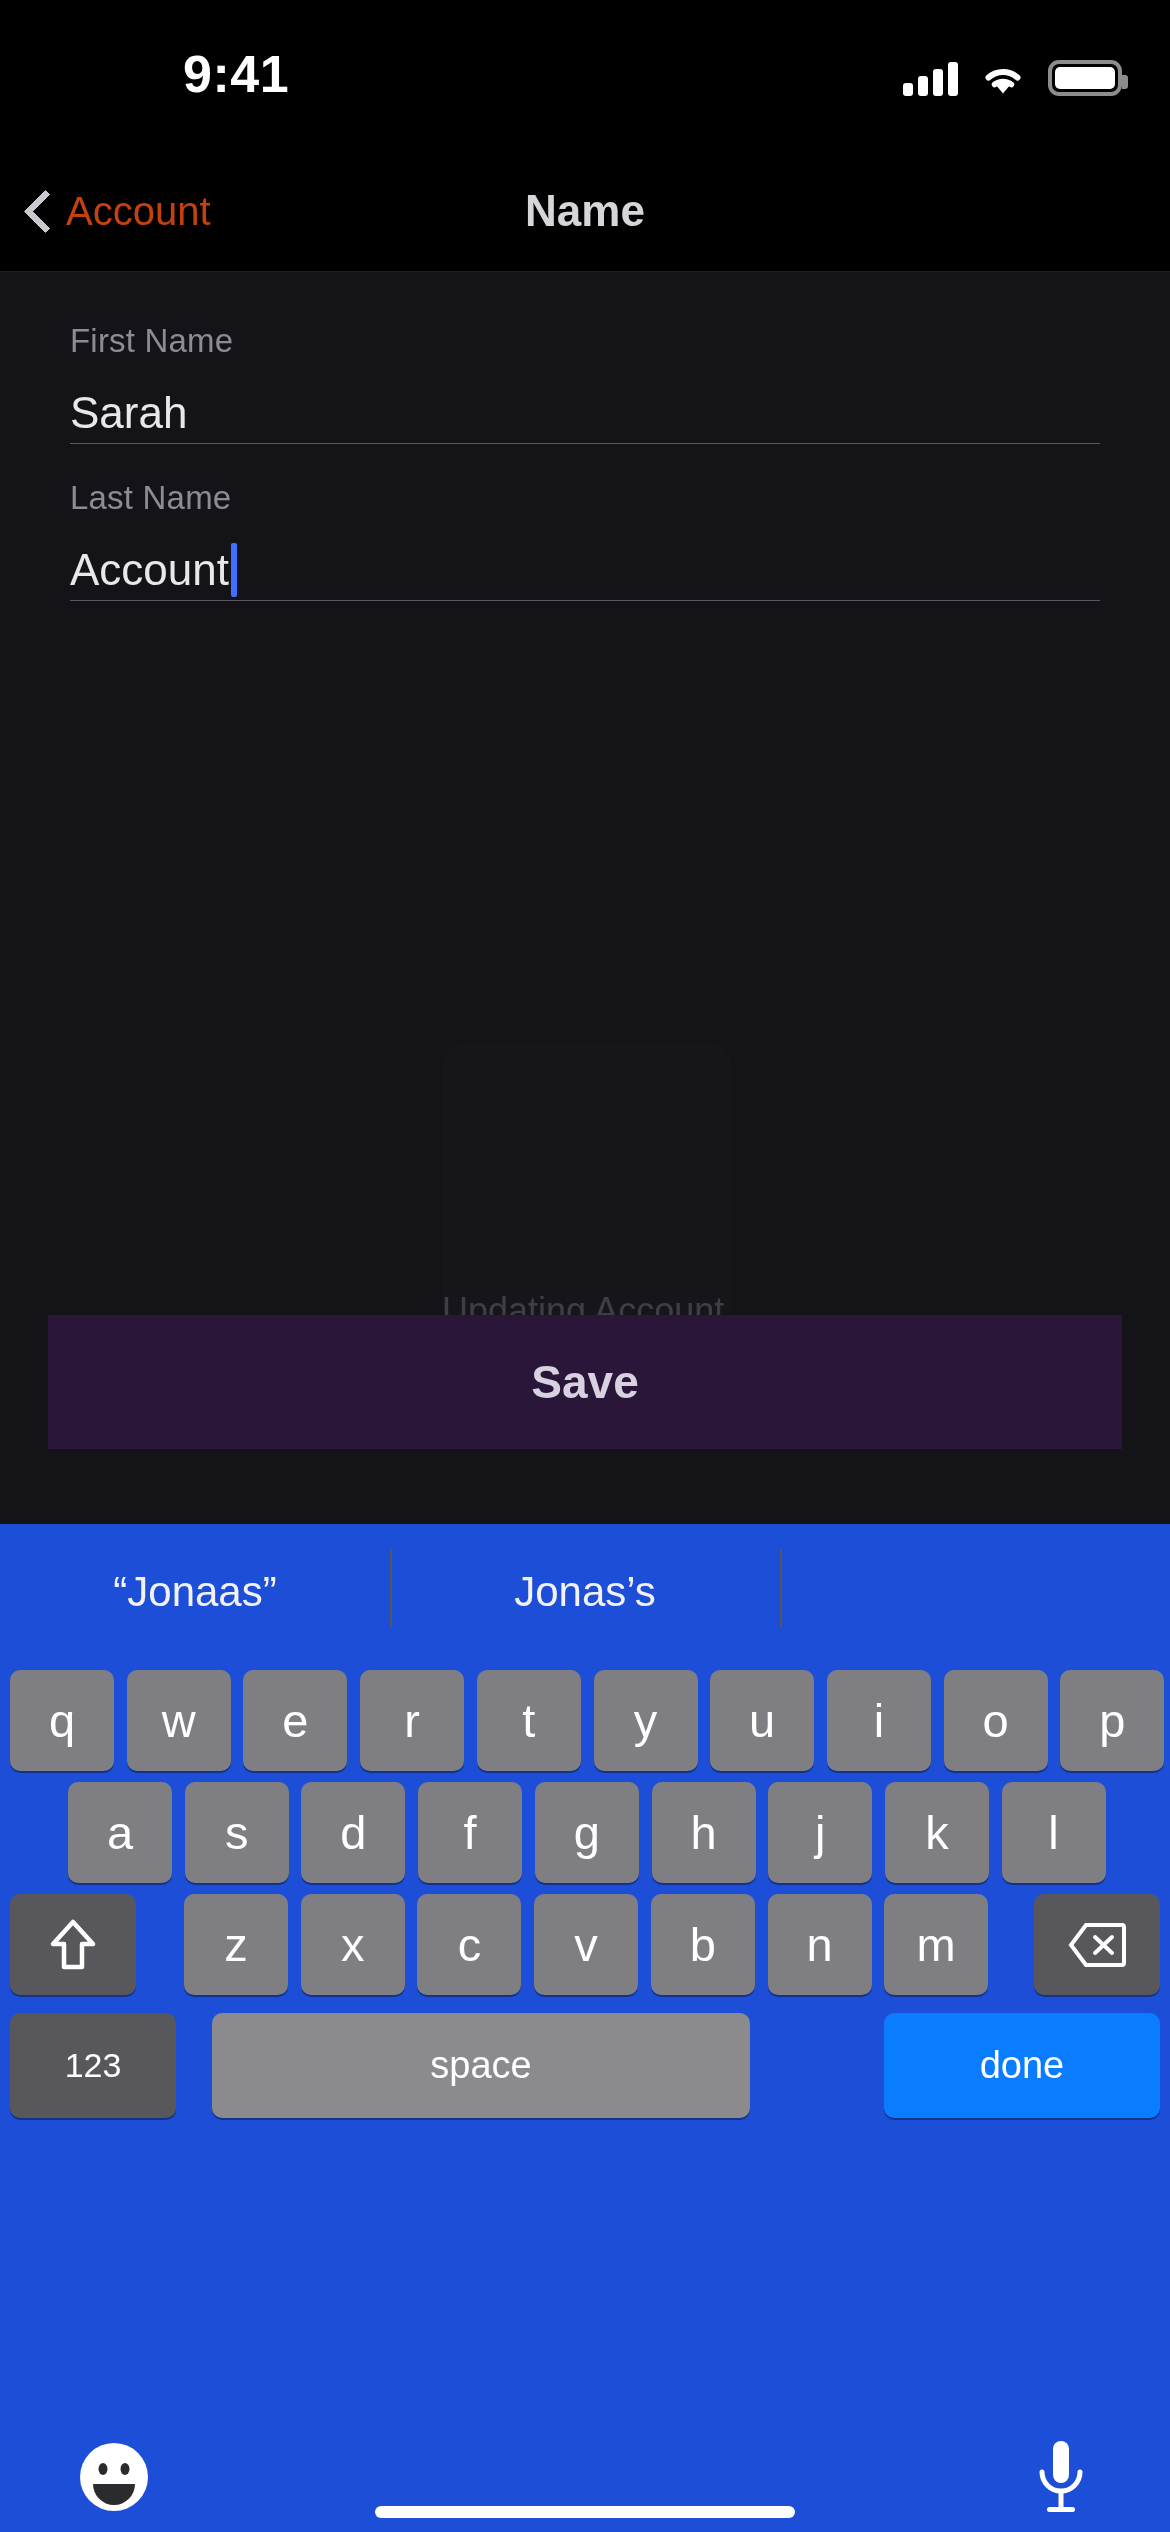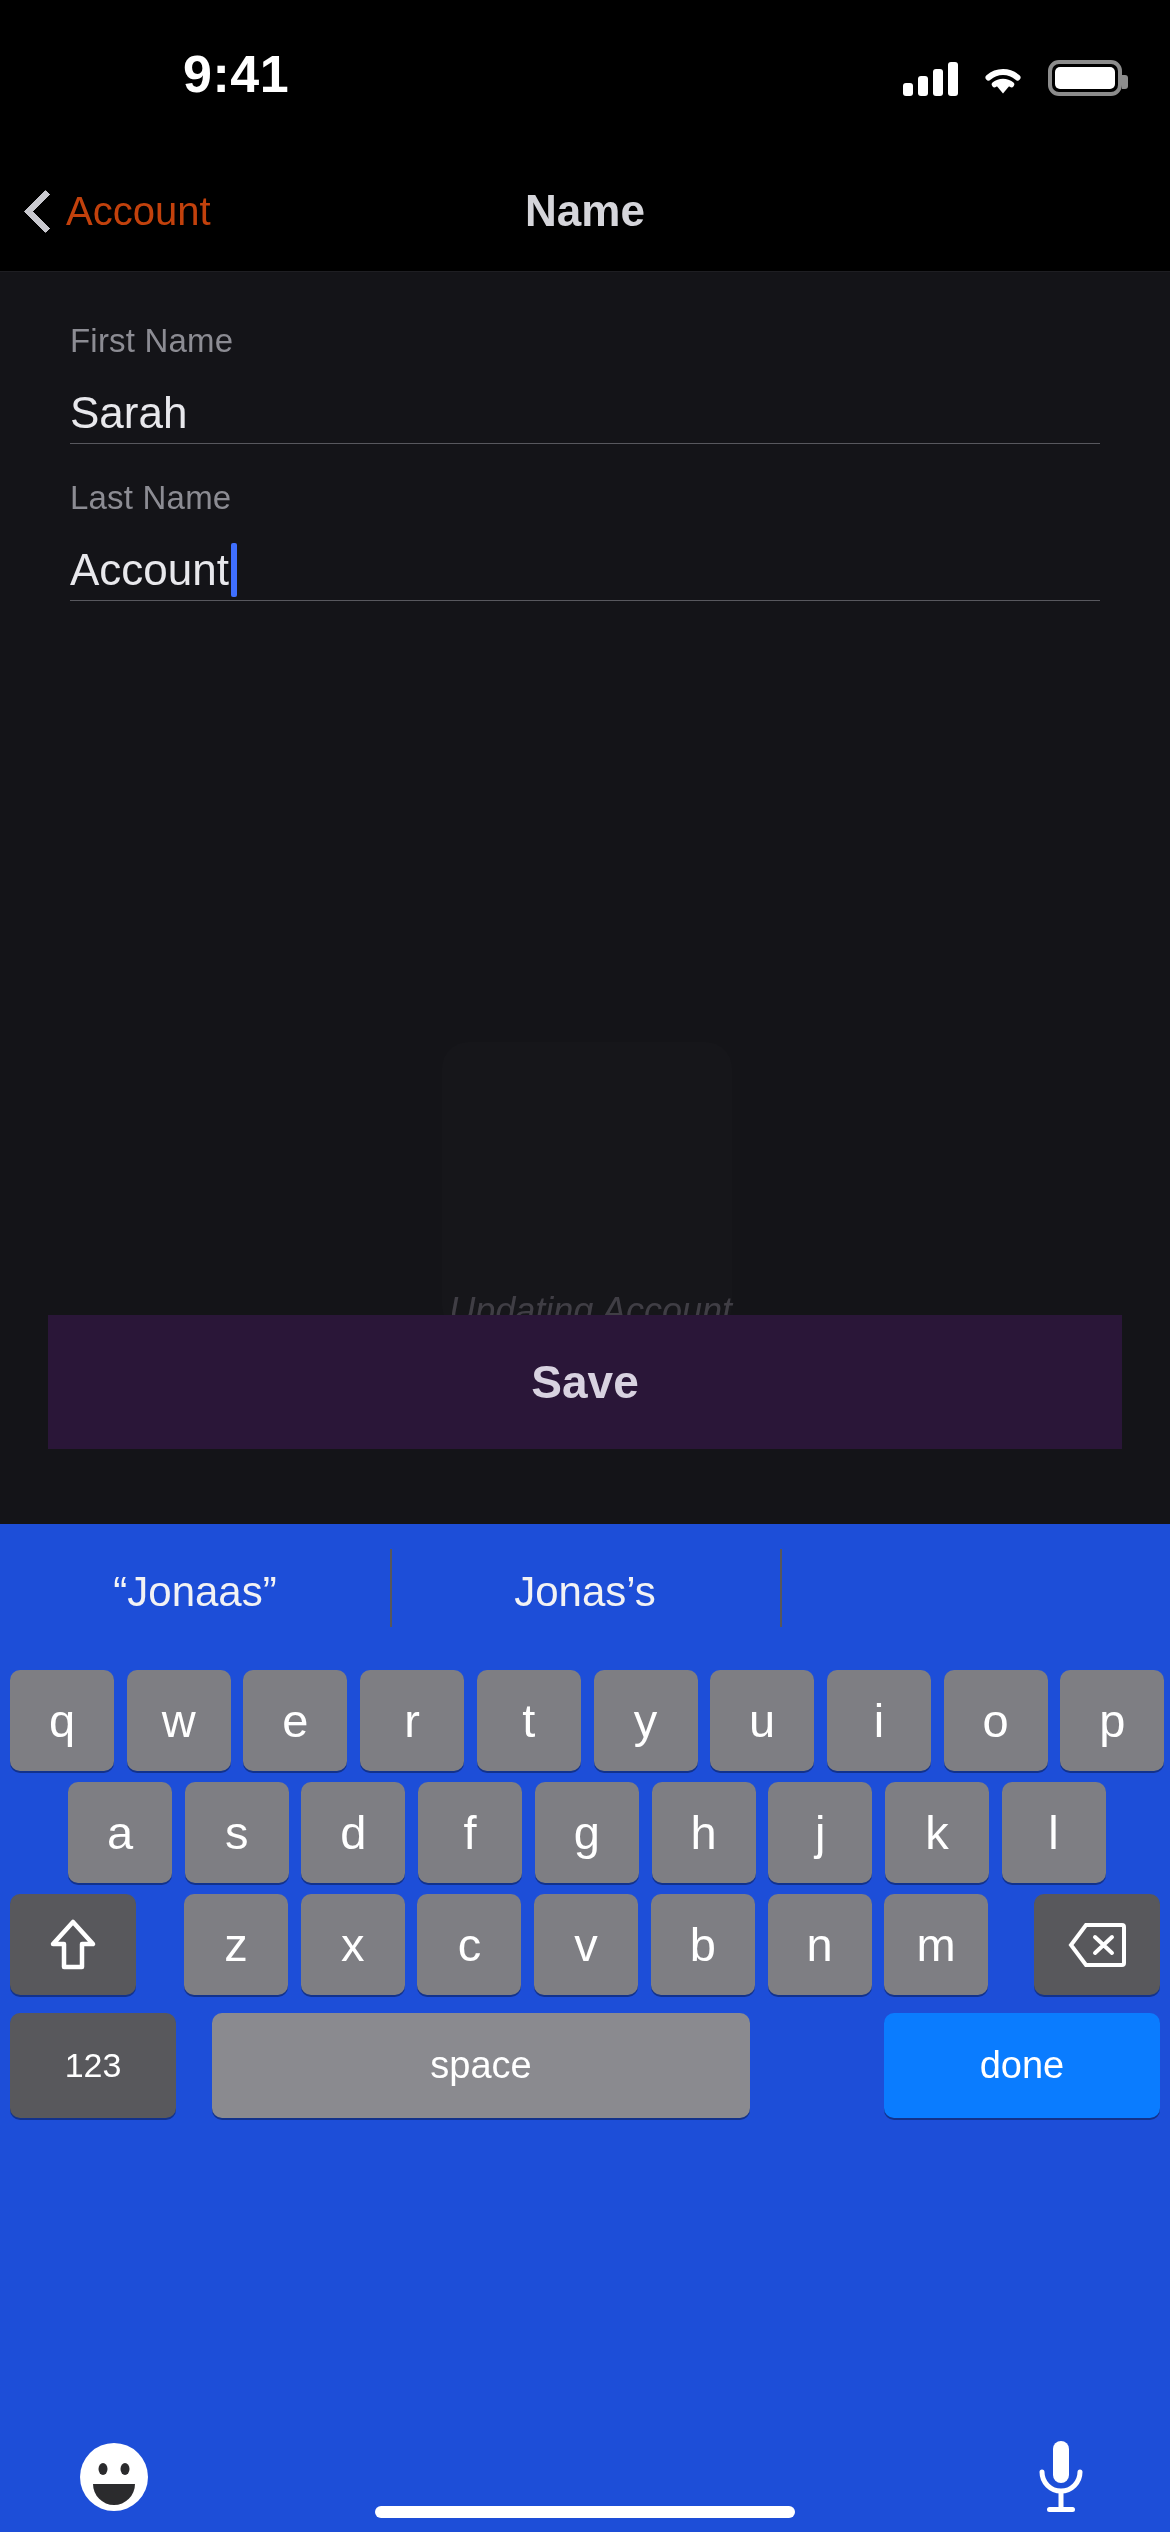--- a/index.html
+++ b/index.html
@@ -84,23 +84,22 @@
     background:#3f6fff; margin-left:2px; border-radius:2px;
   }
 
   
   .hud{
     position:absolute; left:442px; top:1042px; width:290px; height:290px;
     background:rgba(255,255,255,0.012); border-radius:26px;
   }
   .hud-text{
     position:absolute; left:442px; top:1290px; width:290px;
-    text-align:right; font-size:36px; color:rgba(214,205,222,0.22);
+    text-align:left; font-size:36px; color:rgba(214,205,222,0.22);
     white-space:nowrap;
-    font-style:italic;
   }
   .hud-spinner{
     position:absolute; left:572px; top:1333px; width:52px; height:52px;
     border-radius:50%;
     background:rgba(205,192,216,0.42);
     filter:blur(3px);
   }
 
   
   .save-btn{

